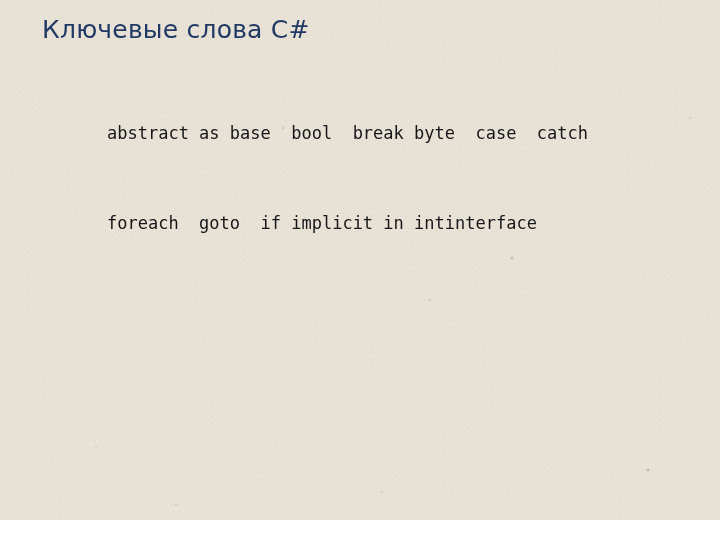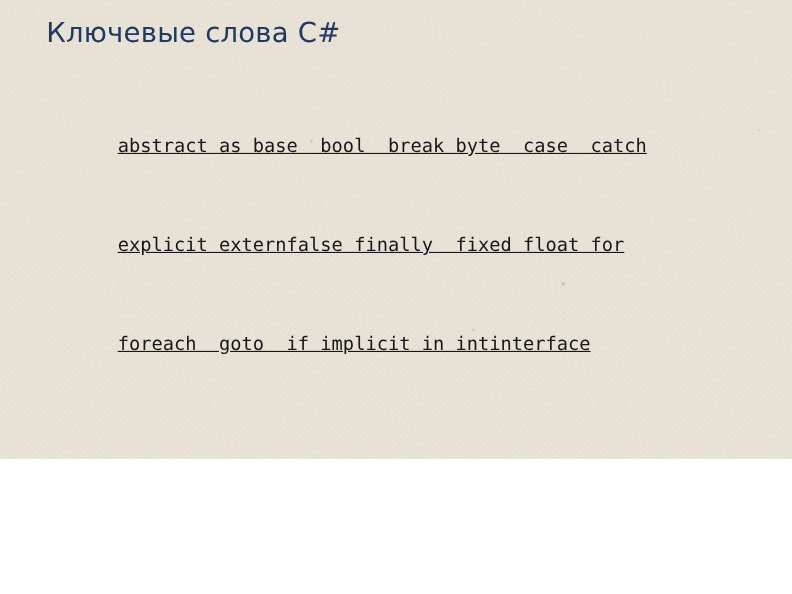--- a/index.html
+++ b/index.html
@@ -9,21 +9,21 @@
   body {
     width: 720px;
     height: 540px;
     overflow: hidden;
     font-family: "Liberation Sans", sans-serif;
   }
 
   #slide {
     position: relative;
     width: 720px;
-    height: 417px;
+    height: 520px;
     box-sizing: border-box;
     background-color: #e6e1d3;
     overflow: hidden;
   }
 
   
   #paper-texture {
     position: absolute;
     inset: 0;
     background-color: #e8e3d6;
@@ -102,39 +102,37 @@
     line-height: 30px;
     color: #17161a;
     white-space: pre;
     letter-spacing: 0px;
   }
 
   .kw-line {
     display: block;
     height: 30px;
     white-space: pre;
-    text-decoration: underline;
   }
 </style>
 </head>
 <body>
 
 <div id="slide">
 
   <div id="paper-texture"></div>
   <div id="paper-grain"></div>
   <div id="paper-flecks"></div>
 
   <div id="content">
 
     <div id="slide-title">Ключевые слова C#</div>
 
     <div id="keyword-body">
       <span class="kw-line">abstract as base  bool  break byte  case  catch</span>
-      <span class="kw-line">explicit externfalse finally  fixed float for</span>
       <span class="kw-line">foreach  goto  if implicit in intinterface</span>
       
       
       
       
       
       
     </div>
 
   </div>

